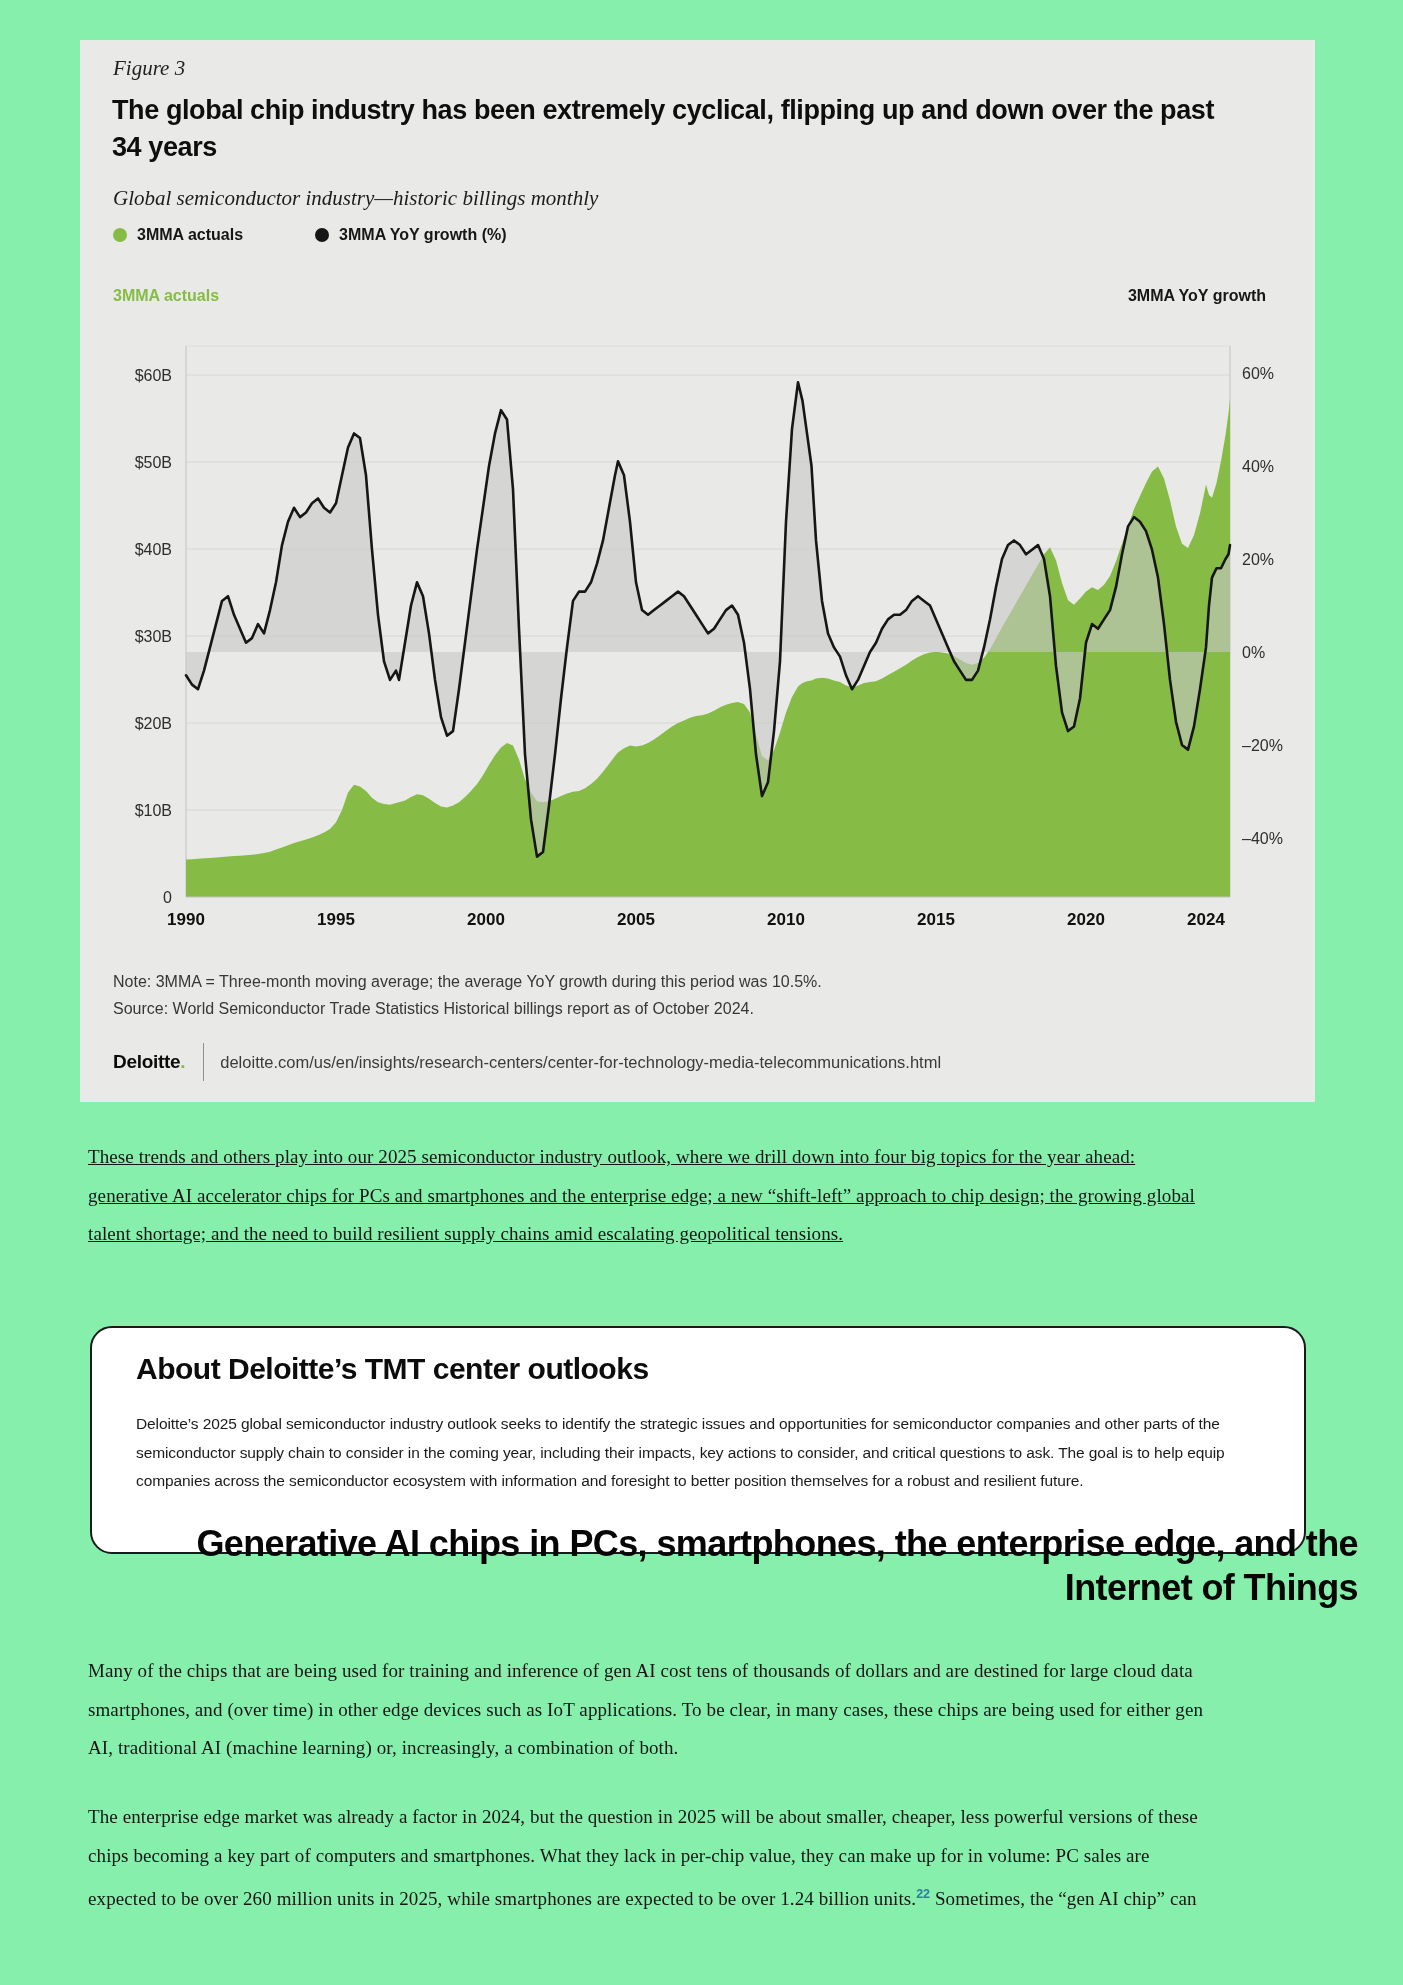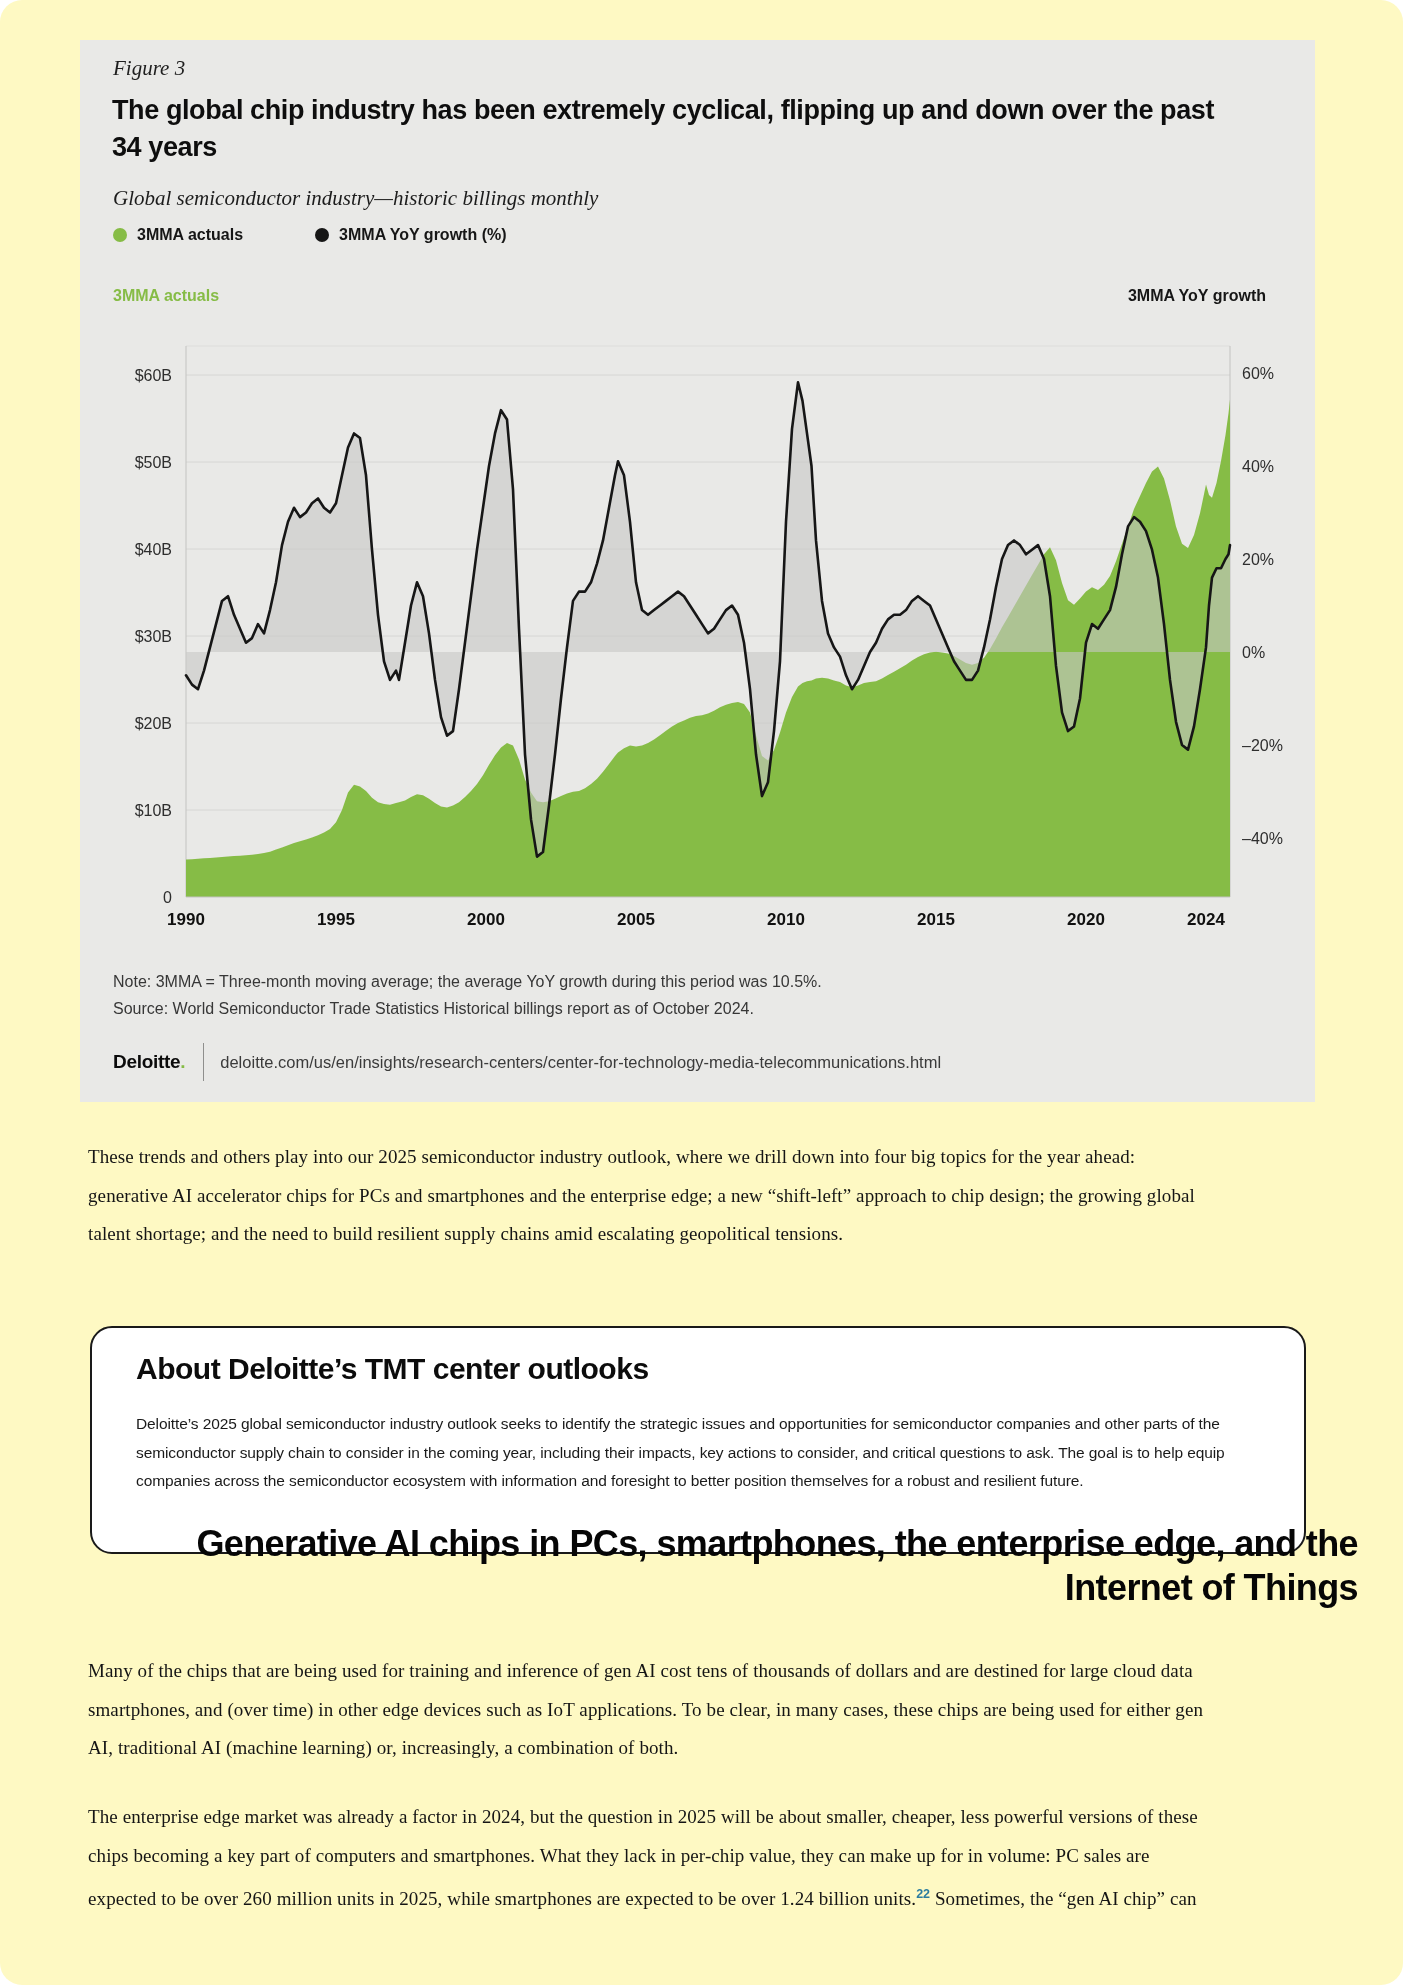--- a/index.html
+++ b/index.html
@@ -1,18 +1,18 @@
 <!DOCTYPE html>
 <html><head>
 <meta charset="utf-8">
 <style>
   * { margin:0; padding:0; box-sizing:border-box; }
   html,body { background:#fff; }
-  .page { position:relative; width:1403px; height:1985px; background:#fef9c3;
-          font-family:"Liberation Sans", sans-serif; color:#1c1c1c; overflow:hidden;border-radius:22px; }
+  .page { position:relative; width:1403px; height:1985px; background:#86efac;
+          font-family:"Liberation Sans", sans-serif; color:#1c1c1c; overflow:hidden; }
 
   
   .panel { position:absolute; left:80px; top:40px; width:1235px; height:1062px;
            background:#e9e9e7; }
   .fig-label { position:absolute; left:33px; top:16px;
                font-family:"Liberation Serif", serif; font-style:italic;
                font-size:21px; color:#1f1f1f; }
   .fig-title { position:absolute; left:32px; top:52px; width:1160px;
                font-size:27px; font-weight:700; letter-spacing:-0.4px;
                line-height:37px; color:#0e0e0e; }
@@ -38,21 +38,21 @@
   .brand { font-size:19px; font-weight:700; letter-spacing:-0.3px; color:#0b0b0b; }
   .brand .green-dot-period { color:#86bc46; }
   .brand-divider { width:1px; height:38px; background:#8f8f8d; margin:0 16px 0 18px; }
   .brand-url { font-size:16.5px; color:#3b3b3b; text-decoration:none; }
 
   
   .serif-para { position:absolute; left:88px; width:1260px;
                 font-family:"Liberation Serif", serif; font-size:19px;
                 color:#151515; letter-spacing:0.1px; }
   .serif-para .line { line-height:38.5px; white-space:nowrap; }
-  .para1 { top:1138px; }
+  .para1 { top:1138px;text-decoration:underline; }
   .para2 { top:1652px; }
   .para3 { top:1798px; }
   .sup-ref { color:#2b7da0; font-size:12.5px; vertical-align:super; font-weight:700;
              font-family:"Liberation Sans", sans-serif; letter-spacing:0; }
 
   
   .about-box { position:absolute; left:90px; top:1326px; width:1216px; height:228px;
                background:#ffffff; border:2.5px solid #1a1a1a; border-radius:22px; }
   .about-title { position:absolute; left:44px; top:24px; font-size:30px;
                font-weight:700; letter-spacing:-0.5px; color:#0c0c0c; }

